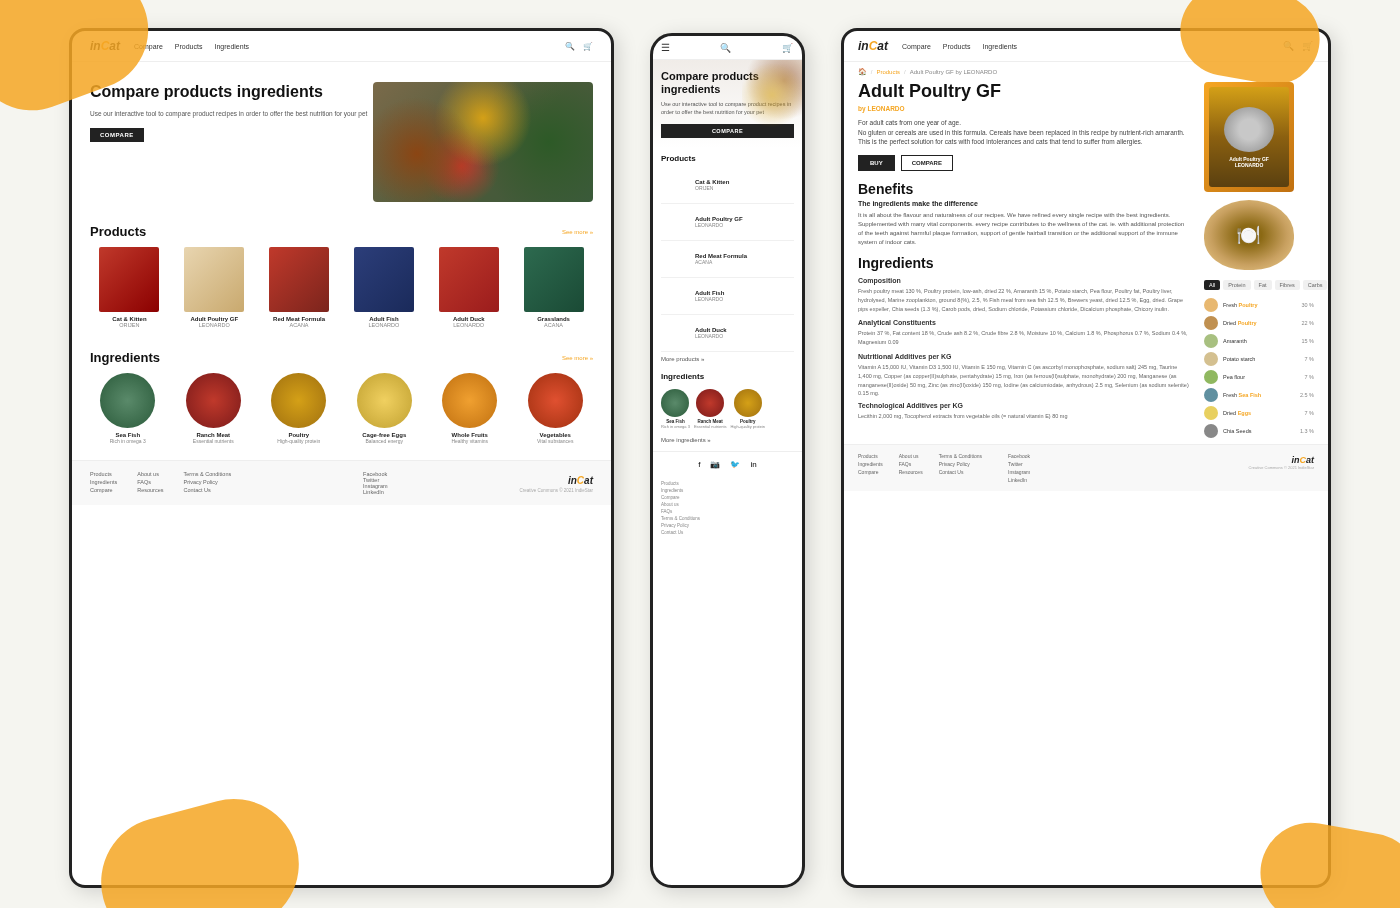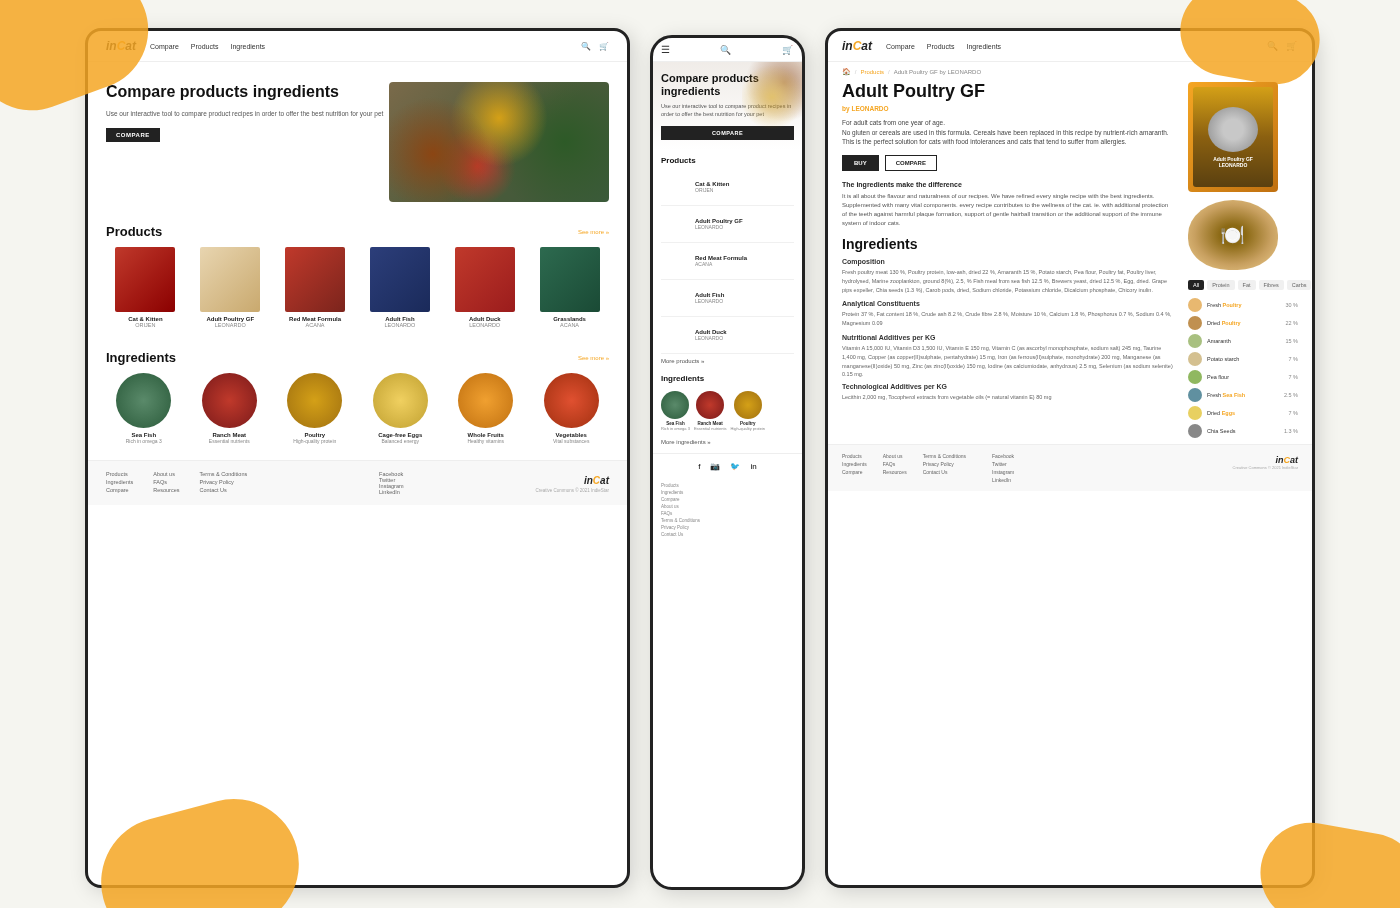--- a/index.html
+++ b/index.html
@@ -40,24 +40,24 @@
     .bg-shape-br {
       width: 160px; height: 100px;
       bottom: -20px; right: -20px;
       border-radius: 60px;
       transform: rotate(10deg);
     }
 
     
     .devices-container {
       display: flex;
-      gap: 20px;
+      gap: 36px;
       padding: 20px 30px;
       justify-content: center;
-      align-items: flex-start;
+      align-items: flex-end;
       height: 100%;
       border-radius: 28px;
     }
 
     
     .device-desktop {
       width: 545px;
       height: 860px;
       background: white;
       border-radius: 16px;
@@ -950,20 +950,21 @@
             <span>For adult cats from one year of age.</span><br>
             <span>No gluten or cereals are used in this formula. Cereals have been replaced in this recipe by nutrient-rich amaranth. This is the perfect solution for cats with food intolerances and cats that tend to suffer from allergies.</span>
           </div>
 
           <div class="detail-buttons">
             <button class="btn-buy">BUY</button>
             <button class="btn-compare-outline">COMPARE</button>
           </div>
 
           <div class="benefits-section">
+            <h3>Benefits</h3>
             <div class="subtitle">The ingredients make the difference</div>
             <div class="benefits-text">It is all about the flavour and naturalness of our recipes. We have refined every single recipe with the best ingredients. Supplemented with many vital components. every recipe contributes to the wellness of the cat. ie. with additional protection of the teeth against harmful plaque formation, support of gentle hairball transition or the additional support of the immune system of indoor cats.</div>
           </div>
 
           <div class="ingredients-section">
             <h3>Ingredients</h3>
             <div class="composition-title">Composition</div>
             <div class="composition-text">Fresh poultry meat 130 %, Poultry protein, low-ash, dried 22 %, Amaranth 15 %, Potato starch, Pea flour, Poultry fat, Poultry liver, hydrolysed, Marine zooplankton, ground 8(%), 2.5, % Fish meal from sea fish 12.5 %, Brewers yeast, dried 12.5 %, Egg, dried. Grape pips expeller, Chia seeds (1.3 %), Carob pods, dried, Sodium chloride, Potassium chloride, Dicalcium phosphate, Chicory inulin.</div>
             <div class="analytical-title">Analytical Constituents</div>
             <div class="analytical-text">Protein 37 %, Fat content 18 %, Crude ash 8.2 %, Crude fibre 2.8 %, Moisture 10 %, Calcium 1.8 %, Phosphorus 0.7 %, Sodium 0.4 %, Magnesium 0.09</div>

